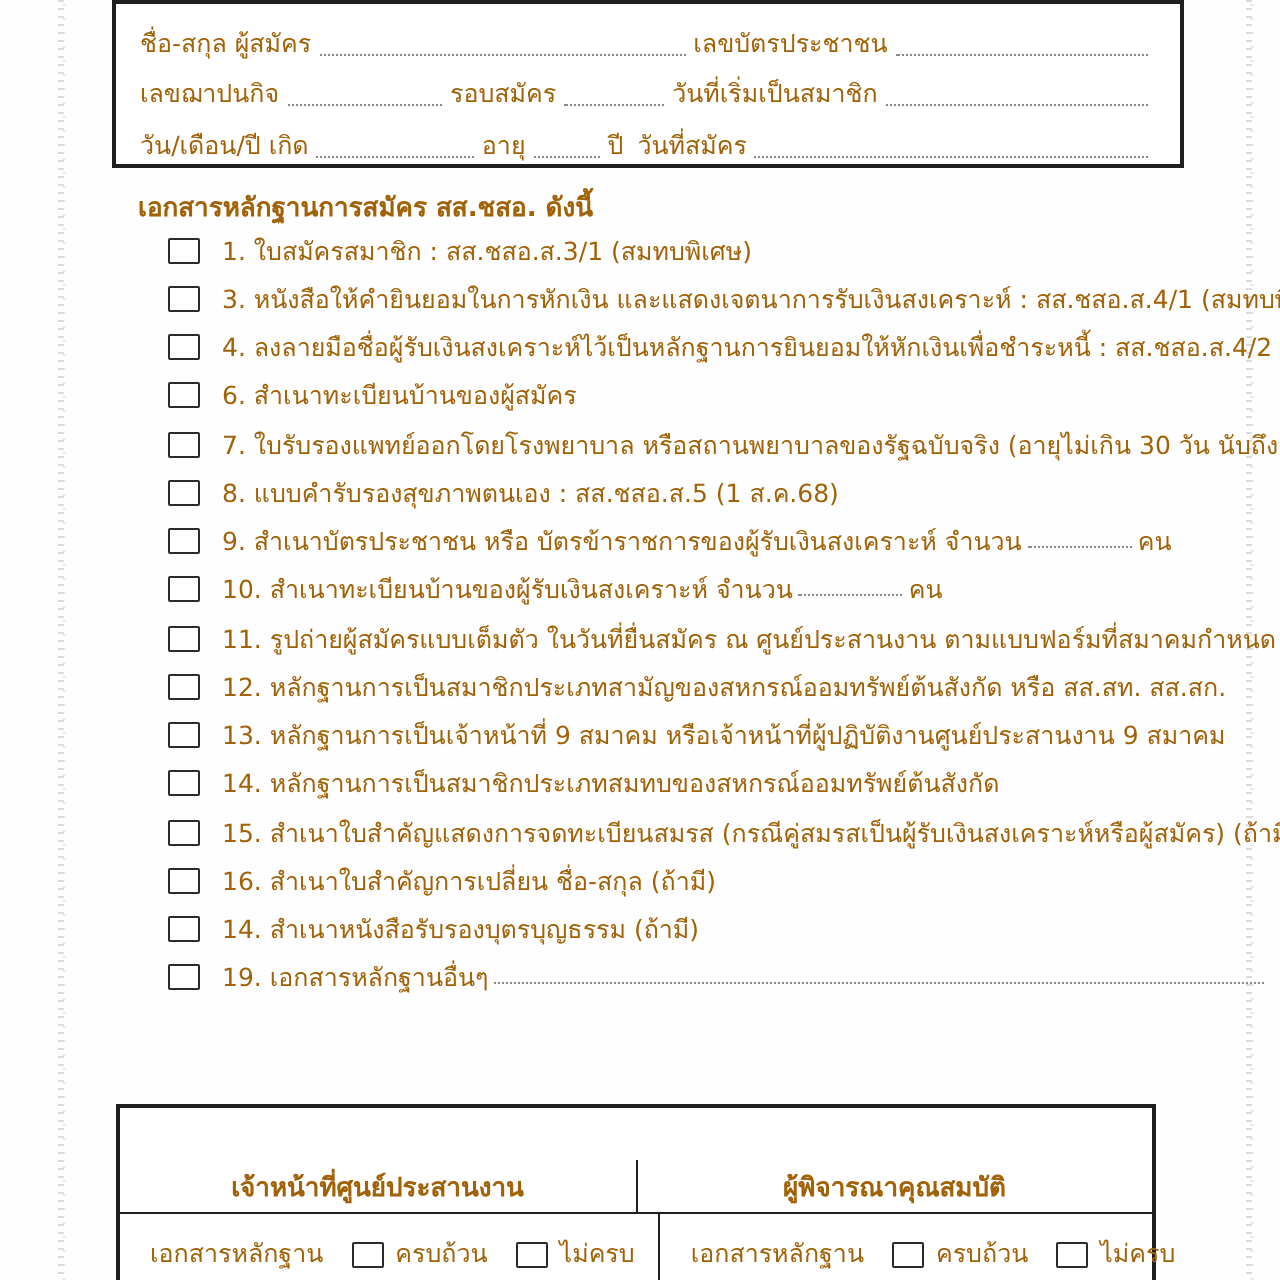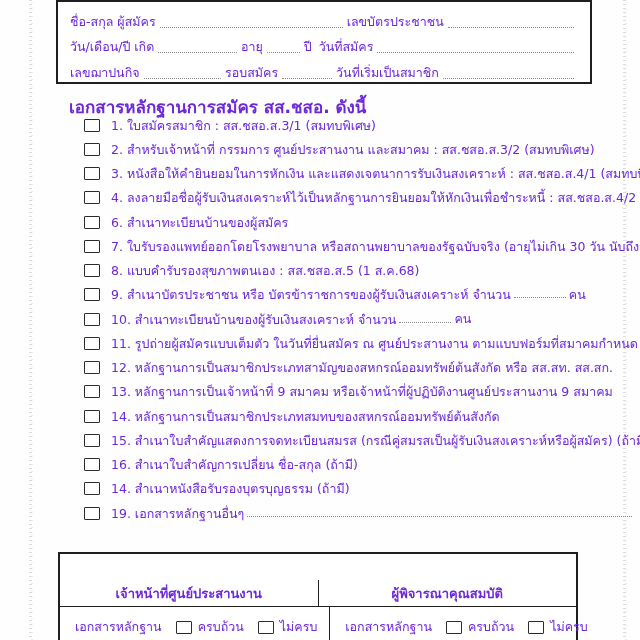--- a/index.html
+++ b/index.html
@@ -1,18 +1,18 @@
 <!DOCTYPE html>
 <html><head>
 <meta charset="utf-8">
 <style>
   html,body{margin:0;padding:0;background:#ffffff;}
   .page{
     position:relative;width:640px;height:640px;overflow:hidden;
-    background:#fefefe;color:#6d28d9;
+    background:#fefefe;color:#a16207;
     font-family:"DejaVu Sans","Liberation Sans",sans-serif;
     font-size:12.5px;
   }
   
   .noise{
     position:absolute;top:0;bottom:0;width:7px;opacity:.45;
     background:
       repeating-linear-gradient(to bottom, #b5b5b5 0 1px, transparent 1px 4px),
       repeating-linear-gradient(to bottom, transparent 0 2px, #d9d9d9 2px 3px, transparent 3px 7px);
     background-size:3px 100%,2px 100%;
@@ -28,21 +28,21 @@
     border:2px solid #1f1f1f;background:#fff;
     box-sizing:border-box;padding:3px 12px 0 12px;
   }
   .field-row{display:flex;align-items:flex-end;height:25.5px;white-space:nowrap;}
   .field-row .lbl{line-height:1.25;padding:0 2px 1px 0;}
   .fill{border-bottom:1.5px dotted #8a8a8a;height:6px;margin:0 4px 3px 2px;}
   .fill.grow{flex:1;}
 
   
   .section-title{
-    position:absolute;left:69px;top:93px;font-weight:bold;font-size:17px;white-space:nowrap;
+    position:absolute;left:69px;top:93px;font-weight:bold;font-size:13px;white-space:nowrap;
   }
   .checklist{position:absolute;left:84px;top:113px;right:6px;}
   .chk-row{display:flex;align-items:center;height:24.25px;white-space:nowrap;text-align:center;}
   .cb{
     width:16px;height:13px;border:1.6px solid #2b2b2b;background:#fff;
     box-sizing:border-box;flex:0 0 auto;border-radius:1px;
   }
   .chk-text{margin-left:11px;line-height:1.2;}
   .mini-fill{display:inline-block;width:52px;border-bottom:1.5px dotted #8a8a8a;height:6px;margin:0 3px 0 3px;}
   .long-fill{flex:1;border-bottom:1.5px dotted #8a8a8a;height:6px;margin:0 2px 0 3px;}
@@ -76,48 +76,44 @@
   <div class="noise right"></div>
 
   <div class="info-box">
     <div class="field-row">
       <span class="lbl">ชื่อ-สกุล ผู้สมัคร</span>
       <span class="fill grow" style="flex:1.45;"></span>
       <span class="lbl">เลขบัตรประชาชน</span>
       <span class="fill grow" style="flex:1;"></span>
     </div>
     <div class="field-row">
+      <span class="lbl">เลขฌาปนกิจ</span>
+      <span class="fill grow" style="flex:0.62;"></span>
+      <span class="lbl">รอบสมัคร</span>
+      <span class="fill grow" style="flex:0.40;"></span>
+      <span class="lbl">วันที่เริ่มเป็นสมาชิก</span>
+      <span class="fill grow" style="flex:1.05;"></span>
+    </div>
+    <div class="field-row">
       <span class="lbl">วัน/เดือน/ปี เกิด</span>
       <span class="fill grow" style="flex:0.62;"></span>
       <span class="lbl">อายุ</span>
       <span class="fill grow" style="flex:0.26;"></span>
       <span class="lbl">ปี</span>
       <span class="lbl" style="margin-left:5px;">วันที่สมัคร</span>
       <span class="fill grow" style="flex:1.55;"></span>
     </div>
-    <div class="field-row">
-      <span class="lbl">เลขฌาปนกิจ</span>
-      <span class="fill grow" style="flex:0.62;"></span>
-      <span class="lbl">รอบสมัคร</span>
-      <span class="fill grow" style="flex:0.40;"></span>
-      <span class="lbl">วันที่เริ่มเป็นสมาชิก</span>
-      <span class="fill grow" style="flex:1.05;"></span>
-    </div>
   </div>
 
   <div class="section-title">เอกสารหลักฐานการสมัคร สส.ชสอ. ดังนี้</div>
 
   <div class="checklist">
     <div class="chk-row">
       <span class="cb"></span>
       <span class="chk-text">1. ใบสมัครสมาชิก : สส.ชสอ.ส.3/1 (สมทบพิเศษ)</span>
-    </div>
-    <div class="chk-row">
-      <span class="cb"></span>
-      <span class="chk-text">2. สำหรับเจ้าหน้าที่ กรรมการ ศูนย์ประสานงาน และสมาคม : สส.ชสอ.ส.3/2 (สมทบพิเศษ)</span>
     </div>
     <div class="chk-row">
       <span class="cb"></span>
       <span class="chk-text">3. หนังสือให้คำยินยอมในการหักเงิน และแสดงเจตนาการรับเงินสงเคราะห์ : สส.ชสอ.ส.4/1 (สมทบพิเศษ)</span>
     </div>
     <div class="chk-row">
       <span class="cb"></span>
       <span class="chk-text">4. ลงลายมือชื่อผู้รับเงินสงเคราะห์ไว้เป็นหลักฐานการยินยอมให้หักเงินเพื่อชำระหนี้ : สส.ชสอ.ส.4/2 (สมทบพิเศษ)</span>
     </div>
     <div class="chk-row">

